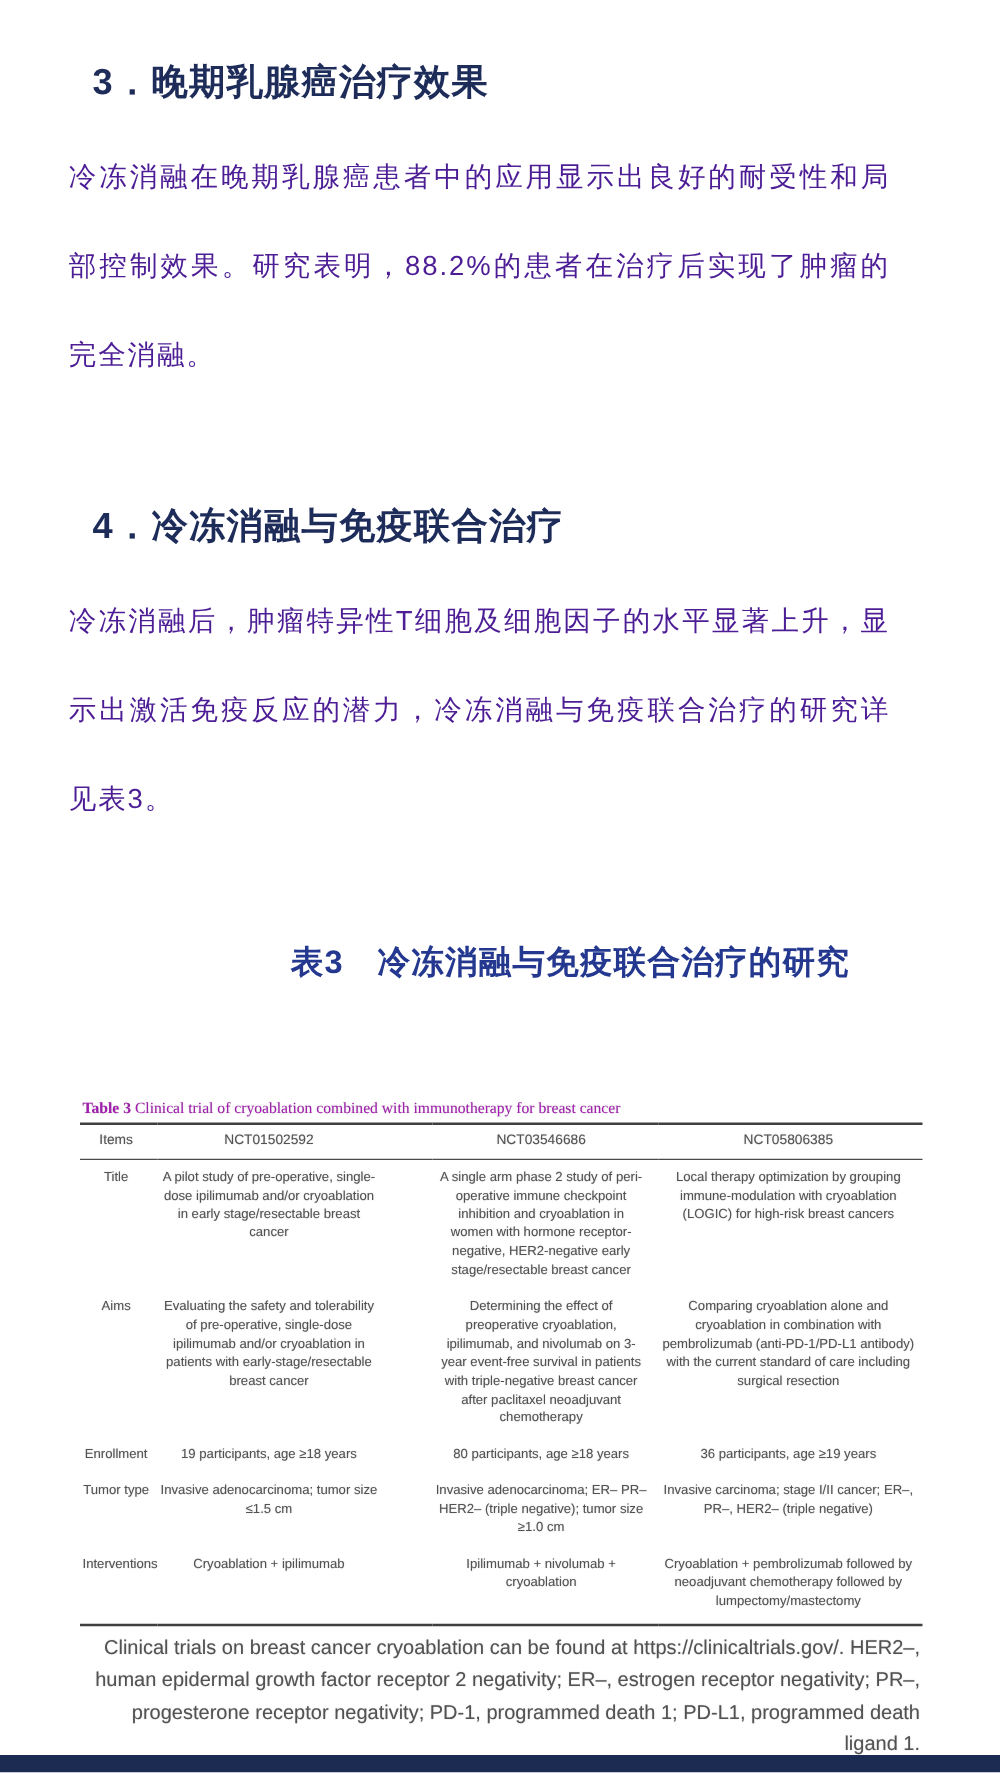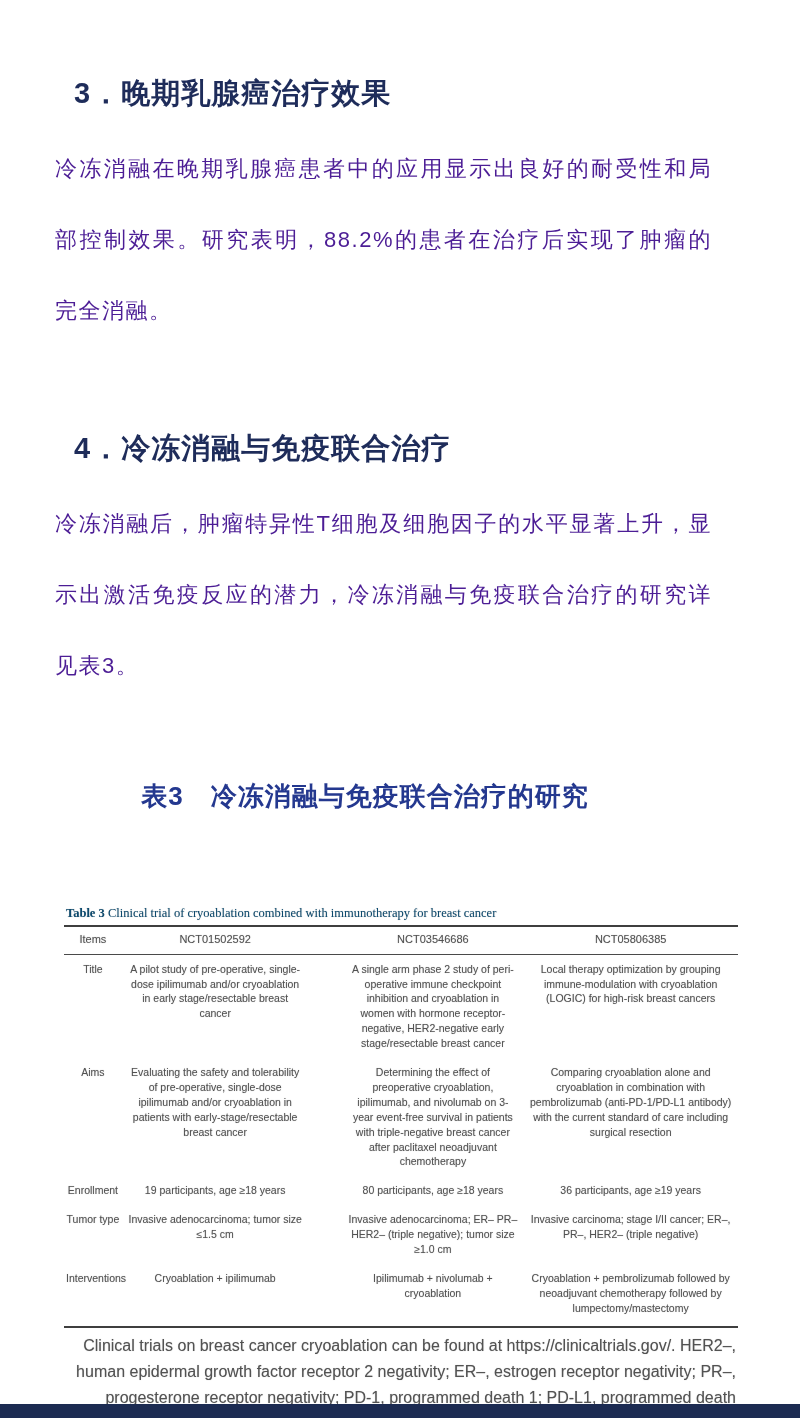--- a/index.html
+++ b/index.html
@@ -13,49 +13,49 @@
   }
   
   .sec-heading {
     color: #1e2c5a;
     font-size: 29px;
     font-weight: 700;
     letter-spacing: 1px;
     margin: 0 0 0 74px;
     line-height: 36px;
   }
-  .h3 { padding-top: 75px; }
+  .h3 { padding-top: 48px; }
   .h4 { padding-top: 84px; }
   .cn-para {
     color: #4c1d95;
     font-size: 22px;
     line-height: 71px;
     letter-spacing: 1.5px;
     text-align: justify;
     margin: 22px 88px 0 55px;
     font-weight: 500;
   }
   .table-title-cn {
     color: #24388f;
     font-size: 26px;
     font-weight: 700;
     letter-spacing: 1px;
-    text-align: center;
+    text-align: right;
     margin: 78px 120px 0 50px;
   }
   
   .table-figure {
     margin: 92px 62px 0 64px;
     color: #525252;
     text-shadow: 0 0 1px rgba(90,90,90,0.40);
   }
   .tbl-caption {
     font-family: "Liberation Serif", serif;
     font-size: 12.5px;
-    color: #0c4a6e;
+    color: #a21caf;
     padding: 0 0 4px 2px;
   }
   .tbl-caption b { font-weight: 700; }
   table.clinical {
     width: 100%;
     border-collapse: collapse;
     table-layout: fixed;
     font-size: 10.5px;
     line-height: 1.42;
     color: #525252;

